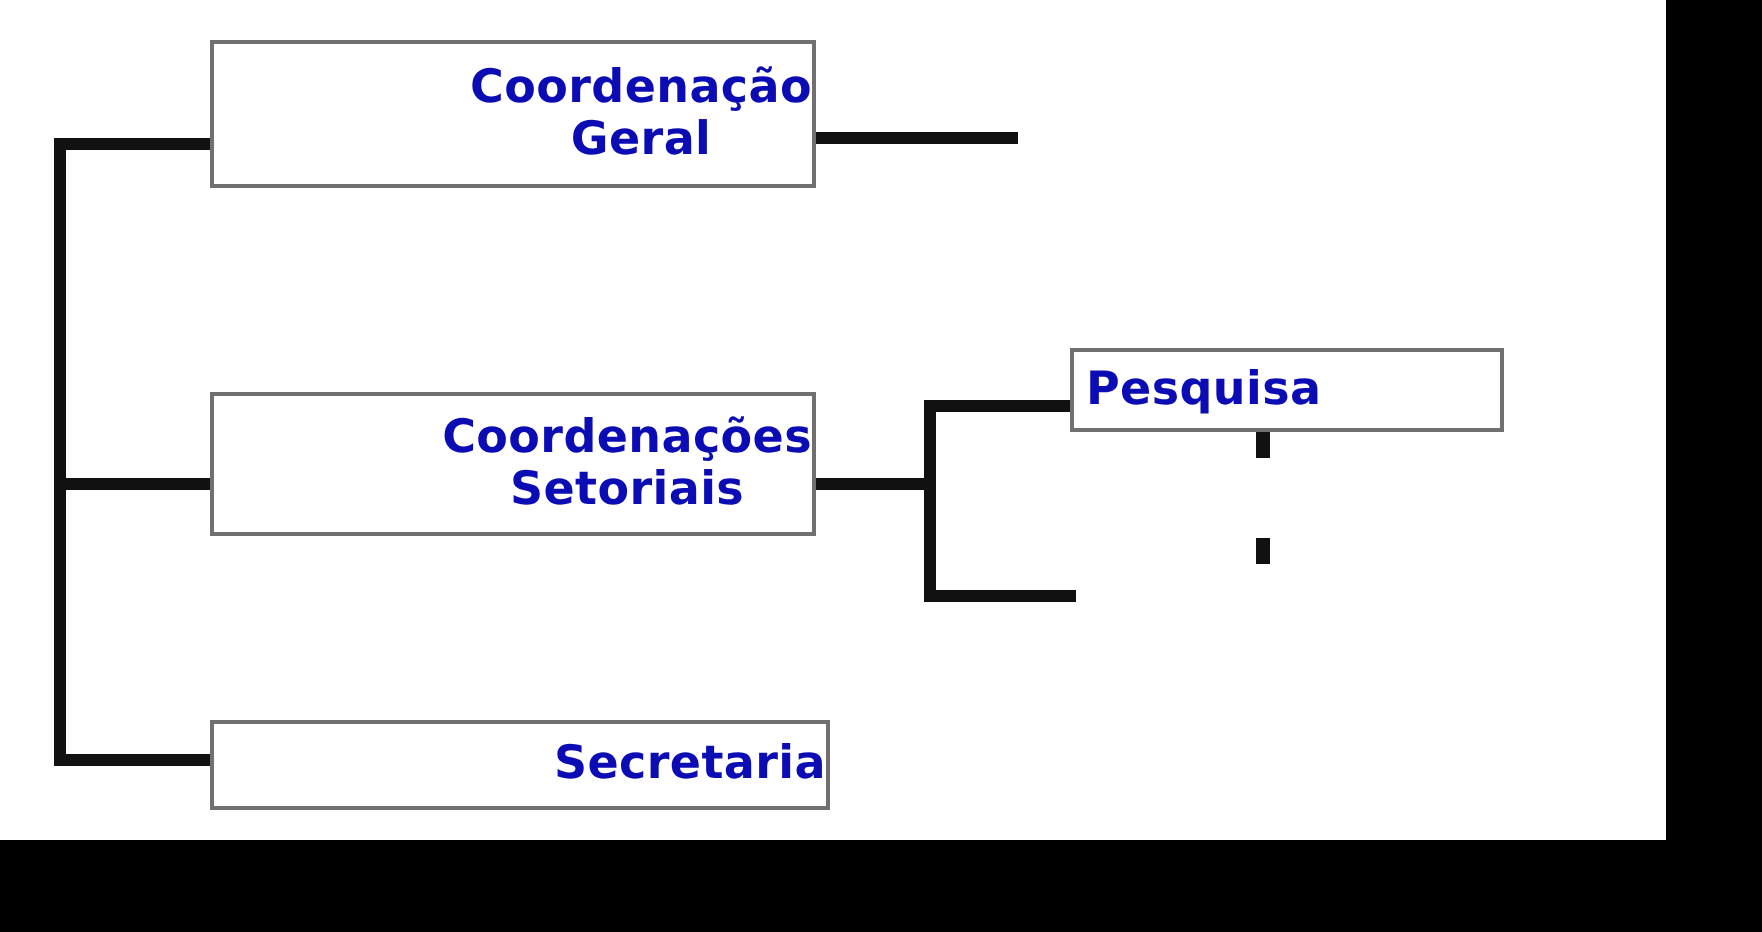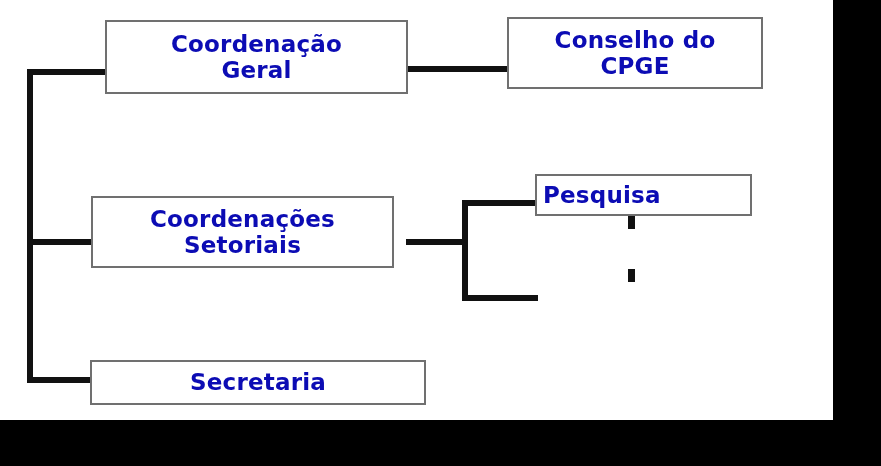--- a/index.html
+++ b/index.html
@@ -43,21 +43,21 @@
     background: #000000;
   }
 
   .node {
     position: absolute;
     box-sizing: border-box;
     background: #ffffff;
     border: 2px solid #707070;
     display: flex;
     align-items: center;
-    justify-content: center;
+    justify-content: flex-end;
     z-index: 5;
   }
   .node .label {
     color: #0C0CB4;
     font-weight: bold;
     font-size: 23px;
     line-height: 1.15;
     text-align: center;
     letter-spacing: 0.2px;
     white-space: pre-line;
@@ -89,26 +89,22 @@
 
     <div class="conn h" style="left:27px; top:377px; width:82px; height:6px;"></div>
 
     <div class="node" style="left:105px; top:20px; width:303px; height:74px;">
       <span class="label">Coordenação
 Geral</span>
     </div>
 
     <div class="conn h" style="left:406px; top:66px; width:103px; height:6px;"></div>
 
-    <div class="node" style="left:507px; top:17px; width:256px; height:72px;">
-      <span class="label">Conselho do
-CPGE</span>
-    </div>
 
-    <div class="node" style="left:91px; top:196px; width:303px; height:72px;">
+    <div class="node" style="left:105px; top:196px; width:303px; height:72px;">
       <span class="label">Coordenações
 Setoriais</span>
     </div>
 
     <div class="conn h" style="left:406px; top:239px; width:62px; height:6px;"></div>
 
     <div class="conn v" style="left:462px; top:200px; width:6px; height:101px;"></div>
 
     <div class="conn h" style="left:462px; top:200px; width:76px; height:6px;"></div>
 
@@ -117,21 +113,21 @@
     <div class="node left-align" style="left:535px; top:174px; width:217px; height:42px;">
       <span class="label">Pesquisa</span>
     </div>
 
     <div class="conn v" style="left:628px; top:214px; width:7px; height:15px;"></div>
 
 
     <div class="conn v" style="left:628px; top:269px; width:7px; height:13px;"></div>
 
 
-    <div class="node" style="left:90px; top:360px; width:336px; height:45px;">
+    <div class="node" style="left:105px; top:360px; width:310px; height:45px;">
       <span class="label">Secretaria</span>
     </div>
 
   </div>
 
   <div id="band-right"></div>
   <div id="band-bottom"></div>
 
 </div>
 

